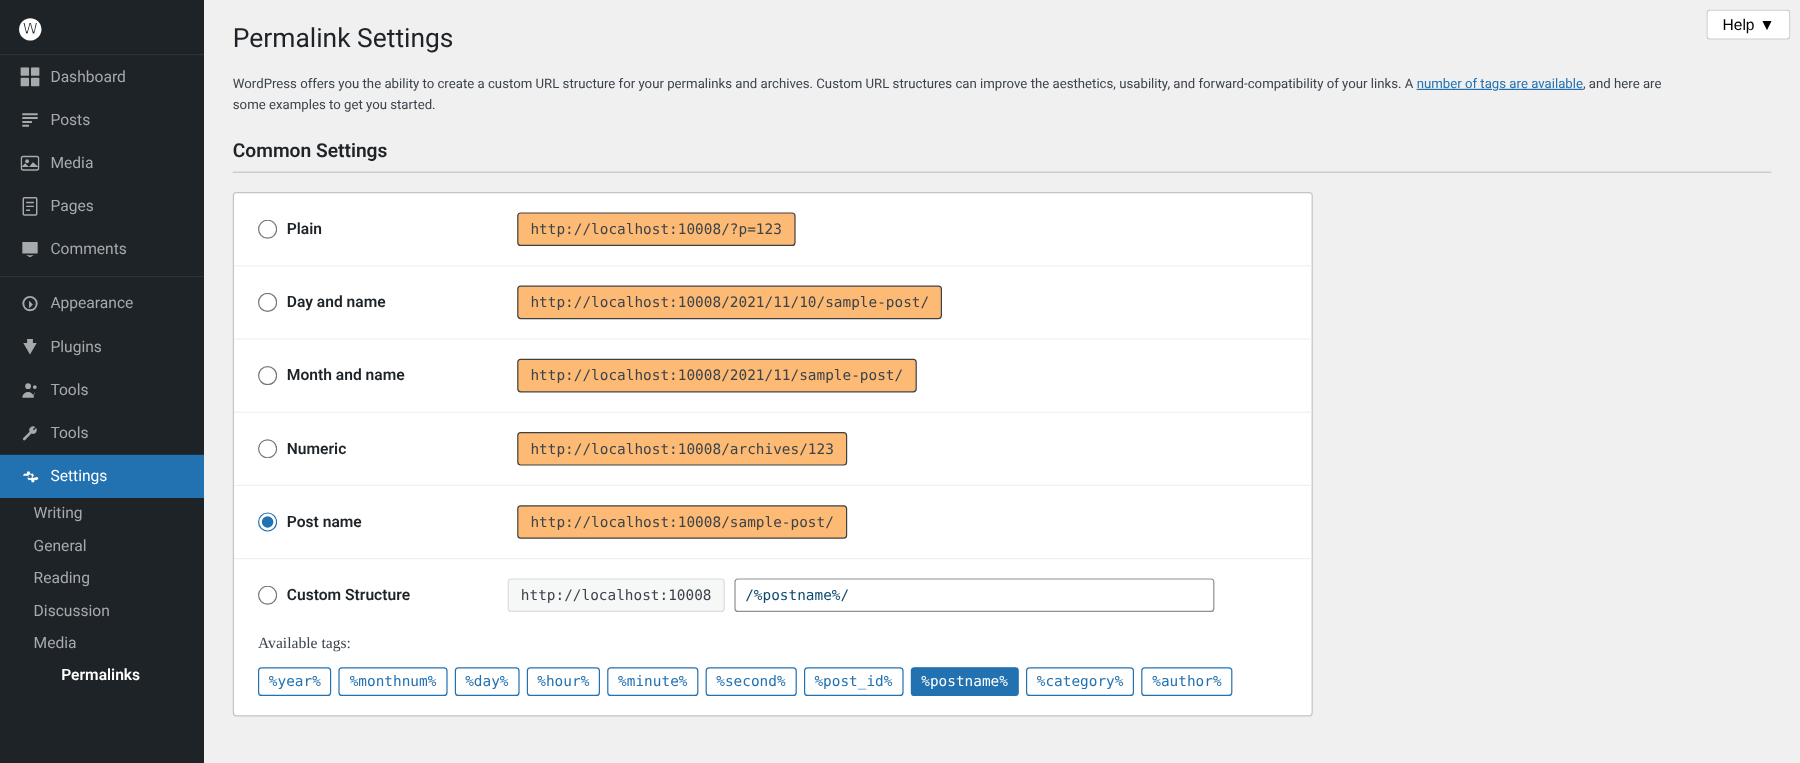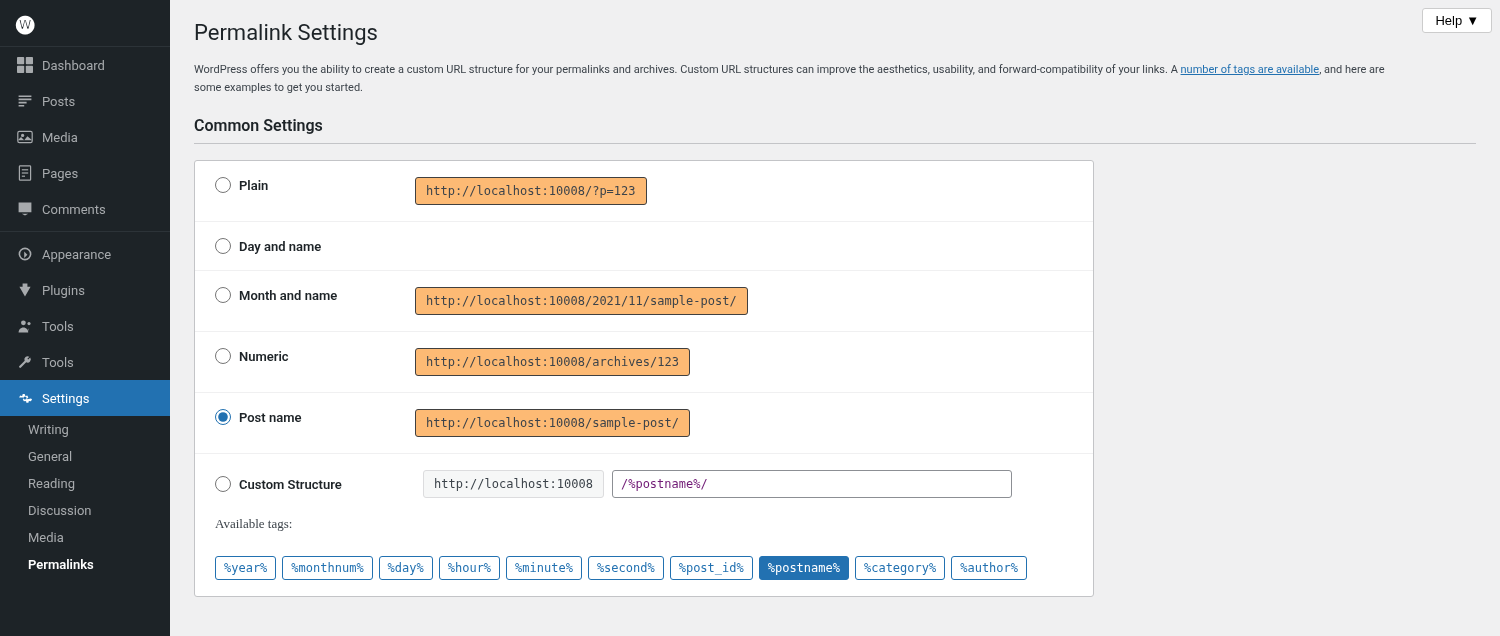--- a/index.html
+++ b/index.html
@@ -37,21 +37,21 @@
     .sidebar-separator { height: 1px; background: #2c3338; margin: 4px 0; }
 
     .submenu { padding-left: 0; }
     .submenu-item {
       display: block;
       padding: 6px 16px 6px 28px;
       cursor: pointer;
       color: #a7aaad;
       font-size: 13px;
     }
-    .submenu-item.active { color: #fff; font-weight: 600; }
+    .submenu-item.active { color: #fff; font-weight: 600; margin-left: 23px; }
 
     
     #main {
       flex: 1;
       background: #f0f0f1;
       overflow-y: auto;
       padding: 20px 24px;
     }
 
     
@@ -98,23 +98,24 @@
 
     .settings-table {
       background: #fff;
       border: 1px solid #c3c4c7;
       border-radius: 3px;
       width: 100%;
       max-width: 900px;
     }
     .settings-row {
       display: flex;
-      align-items: flex-start;
+      align-items: center;
       padding: 16px 20px;
       border-bottom: 1px solid #f0f0f1;
+      gap: 16px;
     }
     .settings-row:last-child { border-bottom: none; }
     .radio-label {
       display: flex;
       align-items: center;
       gap: 8px;
       min-width: 200px;
       font-size: 13px;
       color: #1d2327;
       cursor: pointer;
@@ -159,34 +160,34 @@
       color: #3c434a;
     }
     .custom-input {
       flex: 1;
       max-width: 400px;
       border: 1px solid #8c8f94;
       border-radius: 3px;
       padding: 6px 8px;
       font-family: monospace;
       font-size: 12px;
-      color: #701a75;
+      color: #0c4a6e;
     }
 
     .available-tags-label {
       font-size: 13px;
       color: #3c434a;
       margin-top: 8px;
       font-family: Liberation Serif, serif;
     }
     .tags-row {
       display: flex;
       flex-wrap: wrap;
       gap: 6px;
-      margin-top: 24px;
+      margin-top: 12px;
     }
     .tag-btn {
       border: 1px solid #2271b1;
       background: #fff;
       color: #2271b1;
       border-radius: 3px;
       padding: 4px 8px;
       font-size: 12px;
       cursor: pointer;
       font-family: monospace;
@@ -336,20 +337,21 @@
         <span class="label-text">Plain</span>
       </label>
       <span class="url-example">http://localhost:10008/?p=123</span>
     </div>
 
     <div class="settings-row">
       <label class="radio-label">
         <input type="radio" name="permalink" style="">
         <span class="label-text">Day and name</span>
       </label>
+      <span class="url-example">http://localhost:10008/2021/11/10/sample-post/</span>
     </div>
 
     <div class="settings-row">
       <label class="radio-label">
         <input type="radio" name="permalink" style="">
         <span class="label-text">Month and name</span>
       </label>
       <span class="url-example">http://localhost:10008/2021/11/sample-post/</span>
     </div>
 

